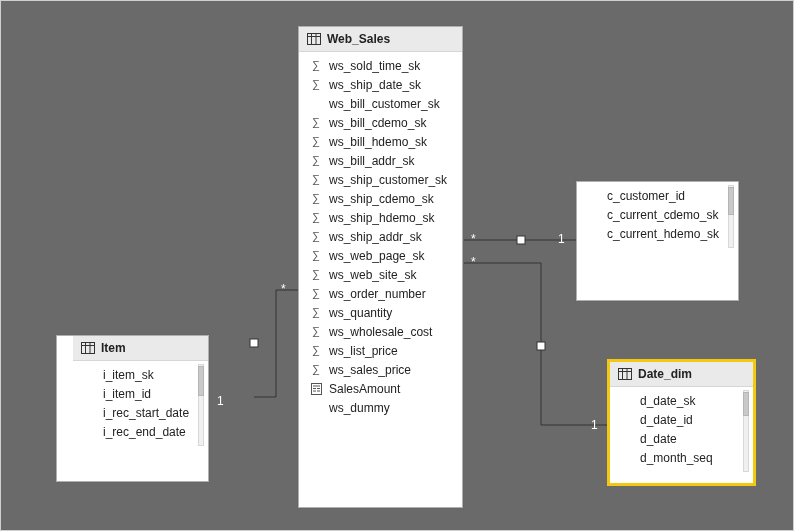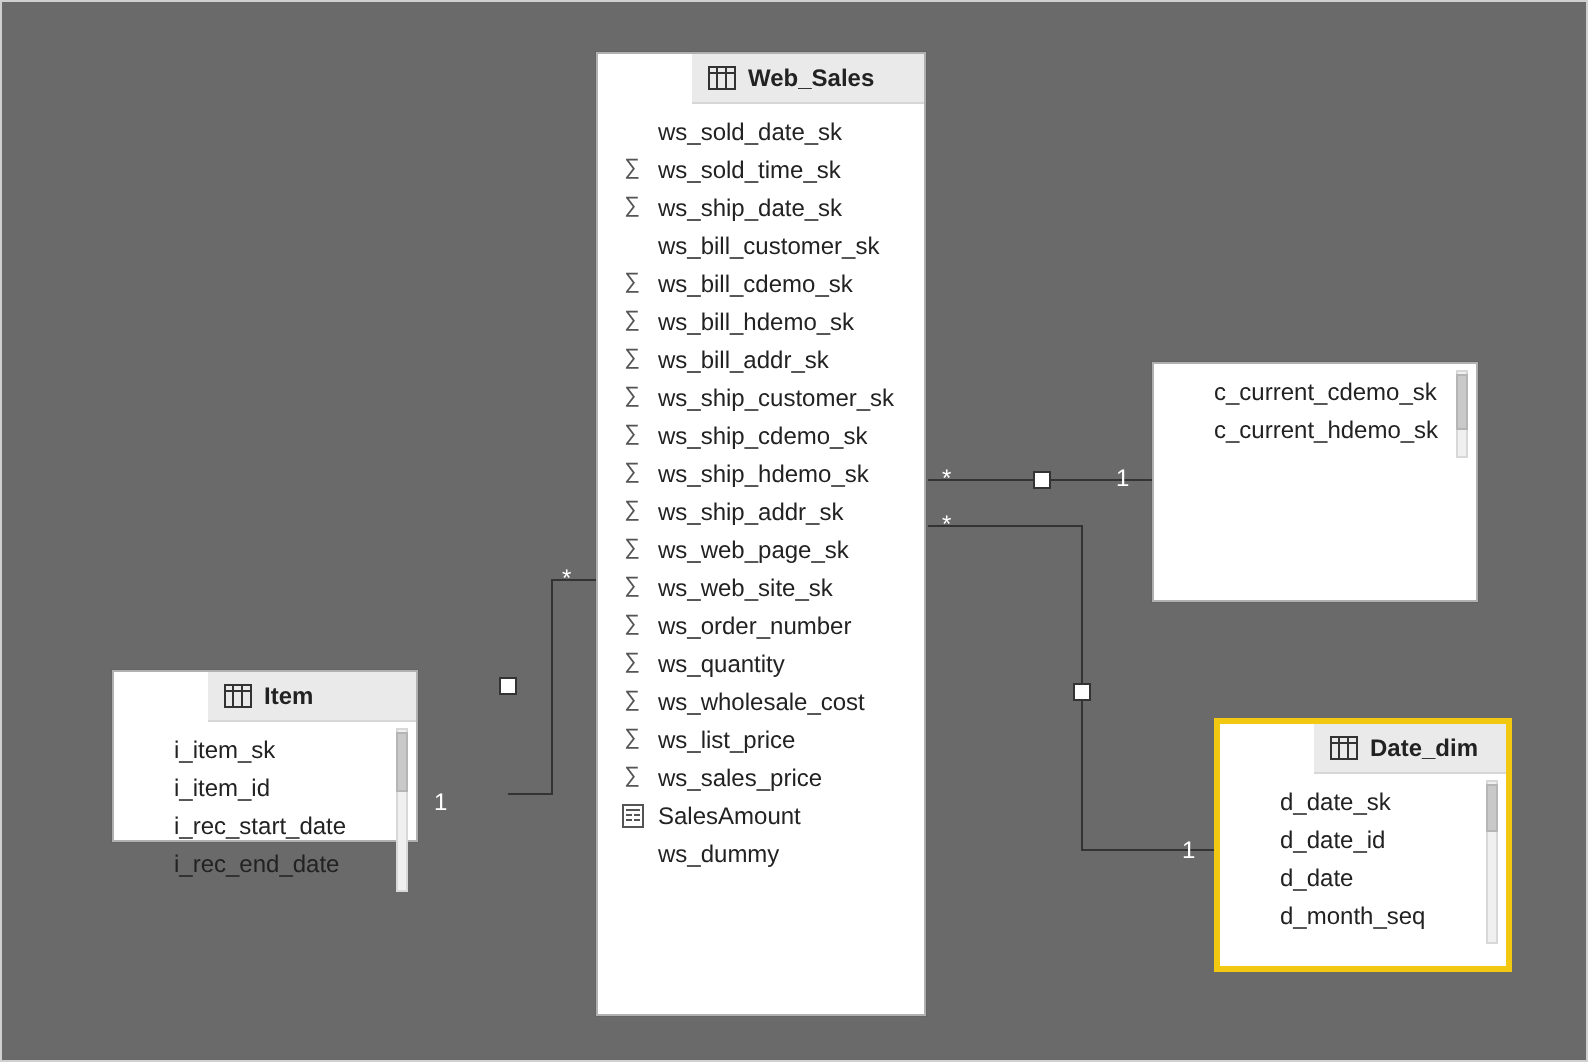--- a/index.html
+++ b/index.html
@@ -43,21 +43,20 @@
     text-align: center;
   }
   .table-header {
     display: flex;
     align-items: center;
     gap: 6px;
     padding: 5px 8px;
     border-bottom: 1px solid #d6d6d6;
     background: #eaeaea;
     font-weight: 600;
-    margin-left: 47px;
   }
   .table-body {
     position: relative;
     padding: 4px 0 8px 0;
   }
   .field-row {
     display: flex;
     align-items: center;
     gap: 6px;
     padding: 2.5px 10px 2.5px 10px;
@@ -115,21 +114,21 @@
     <rect class="rel-handle" width="8" height="8" x="536" y="341"></rect>
   </svg>
 
   <div class="card-label" style="left: 280px; top: 281px;">*</div>
   <div class="card-label" style="left: 216px; top: 393px;">1</div>
   <div class="card-label" style="left: 470px; top: 231px;">*</div>
   <div class="card-label" style="left: 557px; top: 231px;">1</div>
   <div class="card-label" style="left: 470px; top: 254px;">*</div>
   <div class="card-label" style="left: 590px; top: 417px;">1</div>
 
-  <div class="table-card" id="tbl-item" style="left: 55px; top: 334px; width: 153px; height: 86px;">
+  <div class="table-card" id="tbl-item" style="left: 55px; top: 334px; width: 153px; height: 147px; padding-left: 16px;">
     <div class="table-header">
       <span class="table-icon">
         <svg width="14" height="12" viewBox="0 0 14 12">
             <rect x="0.5" y="0.5" width="13" height="11" fill="none" stroke="#333"></rect>
             <line x1="0.5" y1="3.5" x2="13.5" y2="3.5" stroke="#333"></line>
             <line x1="4.5" y1="0.5" x2="4.5" y2="11.5" stroke="#333"></line>
             <line x1="9" y1="0.5" x2="9" y2="11.5" stroke="#333"></line>
           </svg>
       </span>
       <span>Item</span>
@@ -165,24 +164,20 @@
             <rect x="0.5" y="0.5" width="13" height="11" fill="none" stroke="#333"></rect>
             <line x1="0.5" y1="3.5" x2="13.5" y2="3.5" stroke="#333"></line>
             <line x1="4.5" y1="0.5" x2="4.5" y2="11.5" stroke="#333"></line>
             <line x1="9" y1="0.5" x2="9" y2="11.5" stroke="#333"></line>
           </svg>
       </span>
       <span>Web_Sales</span>
     </div>
     <div class="table-body" id="body-web">
         <div class="field-row">
-          <span class="field-icon"></span>
-          <span class="field-name">ws_sold_date_sk</span>
-        </div>
-        <div class="field-row">
           <span class="field-icon">∑</span>
           <span class="field-name">ws_sold_time_sk</span>
         </div>
         <div class="field-row">
           <span class="field-icon">∑</span>
           <span class="field-name">ws_ship_date_sk</span>
         </div>
         <div class="field-row">
           <span class="field-icon"></span>
           <span class="field-name">ws_bill_customer_sk</span>
@@ -260,20 +255,24 @@
           <span class="field-icon"></span>
           <span class="field-name">ws_dummy</span>
         </div>
       </div>
   </div>
 
   <div class="table-card" id="tbl-cust" style="left: 575px; top: 180px; width: 163px; height: 120px;">
     <div class="table-body" id="body-cust">
         <div class="field-row">
           <span class="field-icon"></span>
+          <span class="field-name">c_customer_id</span>
+        </div>
+        <div class="field-row">
+          <span class="field-icon"></span>
           <span class="field-name">c_current_cdemo_sk</span>
         </div>
         <div class="field-row">
           <span class="field-icon"></span>
           <span class="field-name">c_current_hdemo_sk</span>
         </div>
         <div class="scrollbar">
           <div class="track"></div>
           <div class="thumb" style="top:2px;height:28px"></div>
         </div>

